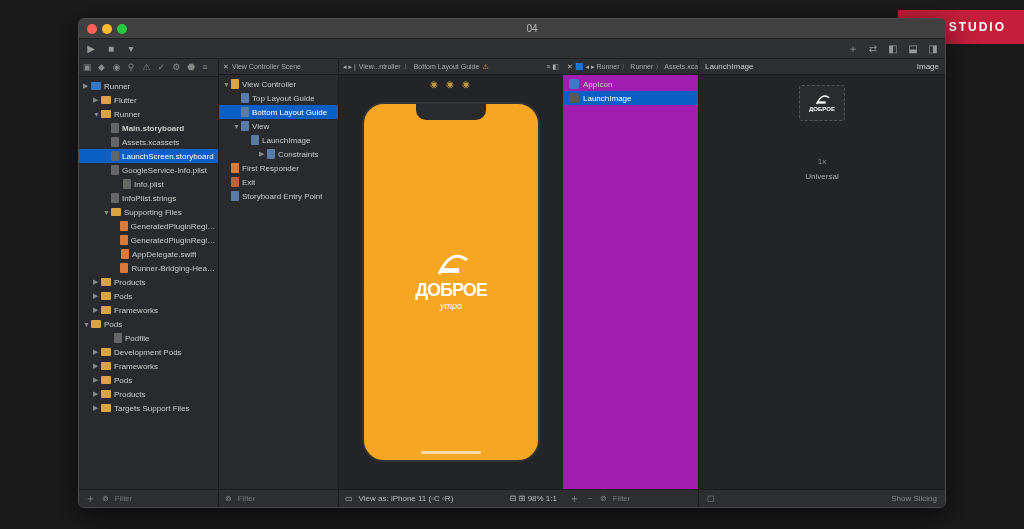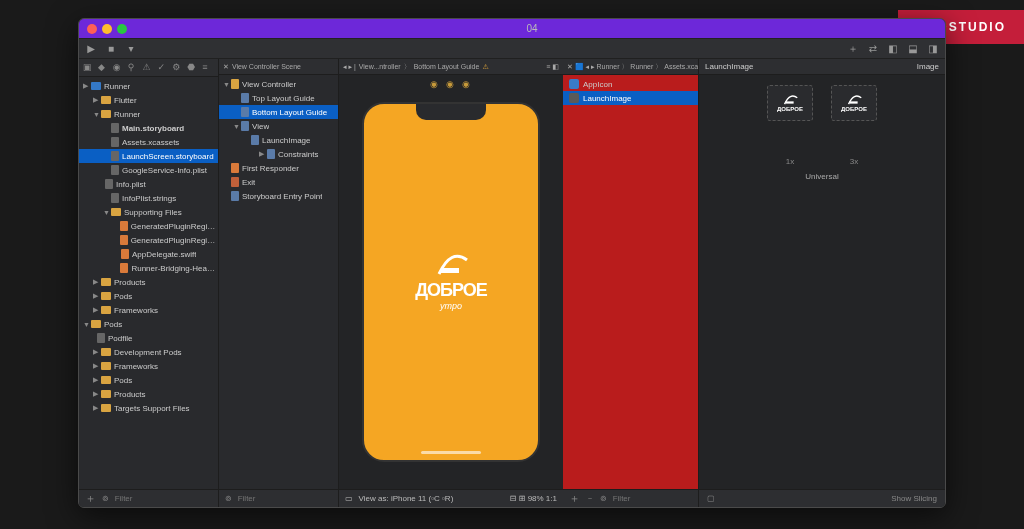--- a/index.html
+++ b/index.html
@@ -1,19 +1,19 @@
 <!DOCTYPE html>
 <html><head>
 <meta charset="utf-8">
 <style>
   * { box-sizing: border-box; margin: 0; padding: 0; font-family: -apple-system, "Helvetica Neue", Arial, sans-serif; }
   body { background: #1a1a1a; width: 1024px; height: 529px; position: relative; overflow: hidden; }
   .badge { position: absolute; top: 10px; right: 0; background: #c41e3a; color: #fff; padding: 10px 18px; font-size: 12px; letter-spacing: 2px; font-weight: bold; }
   .window { position: absolute; top: 18px; left: 78px; width: 868px; height: 490px; background: #292a2d; border: 1px solid #4a4a4a; border-radius: 6px; box-shadow: 0 8px 30px rgba(0,0,0,.6); display: flex; flex-direction: column; overflow: hidden; }
-  .titlebar { height: 20px; background: #6d28d9; display: flex; align-items: center; padding: 0 8px; border-bottom: 1px solid #222; justify-content: space-between; }
+  .titlebar { height: 20px; background: #404040; display: flex; align-items: center; padding: 0 8px; border-bottom: 1px solid #222; justify-content: space-between; }
   .traffic { display: flex; gap: 5px; }
   .tl { width: 10px; height: 10px; border-radius: 50%; }
   .red { background: #ff5f57; } .yellow { background: #febc2e; } .green { background: #28c840; }
   .title { flex: 1; text-align: center; color: #bbb; font-size: 10px; }
   .toolbar { height: 20px; background: #2f3033; border-bottom: 1px solid #202020; display: flex; align-items: center; padding: 0 4px; gap: 4px; }
   .tbicon { width: 16px; height: 16px; display: flex; align-items: center; justify-content: center; color: #999; font-size: 10px; }
   .workarea { flex: 1; display: flex; min-height: 0; }
   .nav { width: 140px; background: #292a2d; border-right: 1px solid #1d1d1d; display: flex; flex-direction: column; font-size: 8px; color: #ccc; }
   .nav-tabs { height: 18px; background: #2d2e31; border-bottom: 1px solid #1d1d1d; display: flex; align-items: center; padding: 0 4px; gap: 3px; }
   .nav-tabs .ic { width: 12px; height: 12px; color: #888; font-size: 9px; }
@@ -40,21 +40,21 @@
   .arrow-in { position: absolute; left: 20px; top: 50%; color: #666; font-size: 14px; }
   .phone { width: 178px; height: 360px; background: #f5a623; border-radius: 22px; position: relative; display: flex; align-items: center; justify-content: center; border: 2px solid #333; }
   .notch { position: absolute; top: 0; left: 50%; transform: translateX(-50%); width: 70px; height: 16px; background: #292a2d; border-radius: 0 0 10px 10px; }
   .homebar { position: absolute; bottom: 6px; left: 50%; transform: translateX(-50%); width: 60px; height: 3px; background: rgba(255,255,255,.6); border-radius: 2px; }
   .logo { text-align: center; color: #fff; }
   .logo svg { display: block; margin: 0 auto 4px; }
   .logo .big { font-size: 18px; font-weight: 900; letter-spacing: -1px; }
   .logo .small { font-size: 9px; font-style: italic; }
   .canvas-bottom { height: 18px; background: #2d2e31; border-top: 1px solid #1d1d1d; display: flex; align-items: center; padding: 0 6px; font-size: 8px; color: #bbb; gap: 6px; }
 
-  .assets-pane { width: 136px; background: #b91c1c; border-right: 1px solid #1d1d1d; display: flex; flex-direction: column; font-size: 8px; color: #ccc; }
+  .assets-pane { width: 136px; background: #a21caf; border-right: 1px solid #1d1d1d; display: flex; flex-direction: column; font-size: 8px; color: #ccc; }
   .assets-crumb { height: 16px; background: #2d2e31; border-bottom: 1px solid #1d1d1d; display: flex; align-items: center; padding: 0 4px; font-size: 7px; color: #aaa; gap: 2px; overflow: hidden; white-space: nowrap; }
   .assets-list { flex: 1; padding: 2px 0; }
   .asset-row { display: flex; align-items: center; height: 14px; padding: 0 6px; gap: 4px; }
   .asset-row.sel { background: #0a5fc4; color: #fff; }
   .asset-ic { width: 10px; height: 10px; background: #3a7bc8; border-radius: 2px; flex-shrink: 0; }
   .asset-ic.img { background: #5a5a5a; }
 
   .preview-pane { width: 246px; background: #232426; display: flex; flex-direction: column; font-size: 8px; color: #ccc; }
   .preview-head { height: 16px; background: #2d2e31; border-bottom: 1px solid #1d1d1d; display: flex; align-items: center; padding: 0 6px; justify-content: space-between; }
   .preview-body { padding: 10px; }
@@ -137,21 +137,21 @@
           <div class="tree-row sel" style="padding-left: 24px;">
             <span class="disc"></span>
             <span class="file-icon"></span>
             <span class="tree-label">LaunchScreen.storyboard</span>
           </div>
           <div class="tree-row" style="padding-left: 24px;">
             <span class="disc"></span>
             <span class="file-icon"></span>
             <span class="tree-label">GoogleService-Info.plist</span>
           </div>
-          <div class="tree-row" style="padding-left: 18px; align-items: center;">
+          <div class="tree-row" style="padding-left: 36px; align-items: center;">
             <span class="disc"></span>
             <span class="file-icon"></span>
             <span class="tree-label">Info.plist</span>
           </div>
           <div class="tree-row" style="padding-left: 24px;">
             <span class="disc"></span>
             <span class="file-icon"></span>
             <span class="tree-label">InfoPlist.strings</span>
           </div>
           <div class="tree-row" style="padding-left: 24px;">
@@ -192,21 +192,21 @@
           <div class="tree-row" style="padding-left: 14px;">
             <span class="disc">▶</span>
             <span class="folder-icon"></span>
             <span class="tree-label">Frameworks</span>
           </div>
           <div class="tree-row" style="padding-left: 4px;">
             <span class="disc">▼</span>
             <span class="folder-icon"></span>
             <span class="tree-label">Pods</span>
           </div>
-          <div class="tree-row" style="padding-left: 10px;">
+          <div class="tree-row" style="padding-left: 27px;">
             <span class="disc"></span>
             <span class="file-icon"></span>
             <span class="tree-label">Podfile</span>
           </div>
           <div class="tree-row" style="padding-left: 14px;">
             <span class="disc">▶</span>
             <span class="folder-icon"></span>
             <span class="tree-label">Development Pods</span>
           </div>
           <div class="tree-row" style="padding-left: 14px;">
@@ -366,29 +366,20 @@
         <div class="thumbs" id="thumbs">
             <div class="thumb">
               <div class="thumb-well">
                 <div class="mini-logo"><svg width="20" height="10" viewBox="0 0 40 22">
                     <path d="M8 20 Q20 -6 36 6" stroke="#fff" stroke-width="3" fill="none"></path>
                     <rect x="10" y="14" width="18" height="5" fill="#fff"></rect>
                   </svg>ДОБРОЕ</div>
               </div>
               <div class="thumb-label">1x</div>
             </div>
-            <div class="thumb">
-              <div class="thumb-well">
-                <div class="mini-logo"><svg width="20" height="10" viewBox="0 0 40 22">
-                    <path d="M8 20 Q20 -6 36 6" stroke="#fff" stroke-width="3" fill="none"></path>
-                    <rect x="10" y="14" width="18" height="5" fill="#fff"></rect>
-                  </svg>ДОБРОЕ</div>
-              </div>
-              <div class="thumb-label">3x</div>
-            </div>
           </div>
         <div class="universal">Universal</div>
       </div>
       <div class="preview-foot">
         <span>▢</span>
         <span>Show Slicing</span>
       </div>
     </div>
 
   </div>

